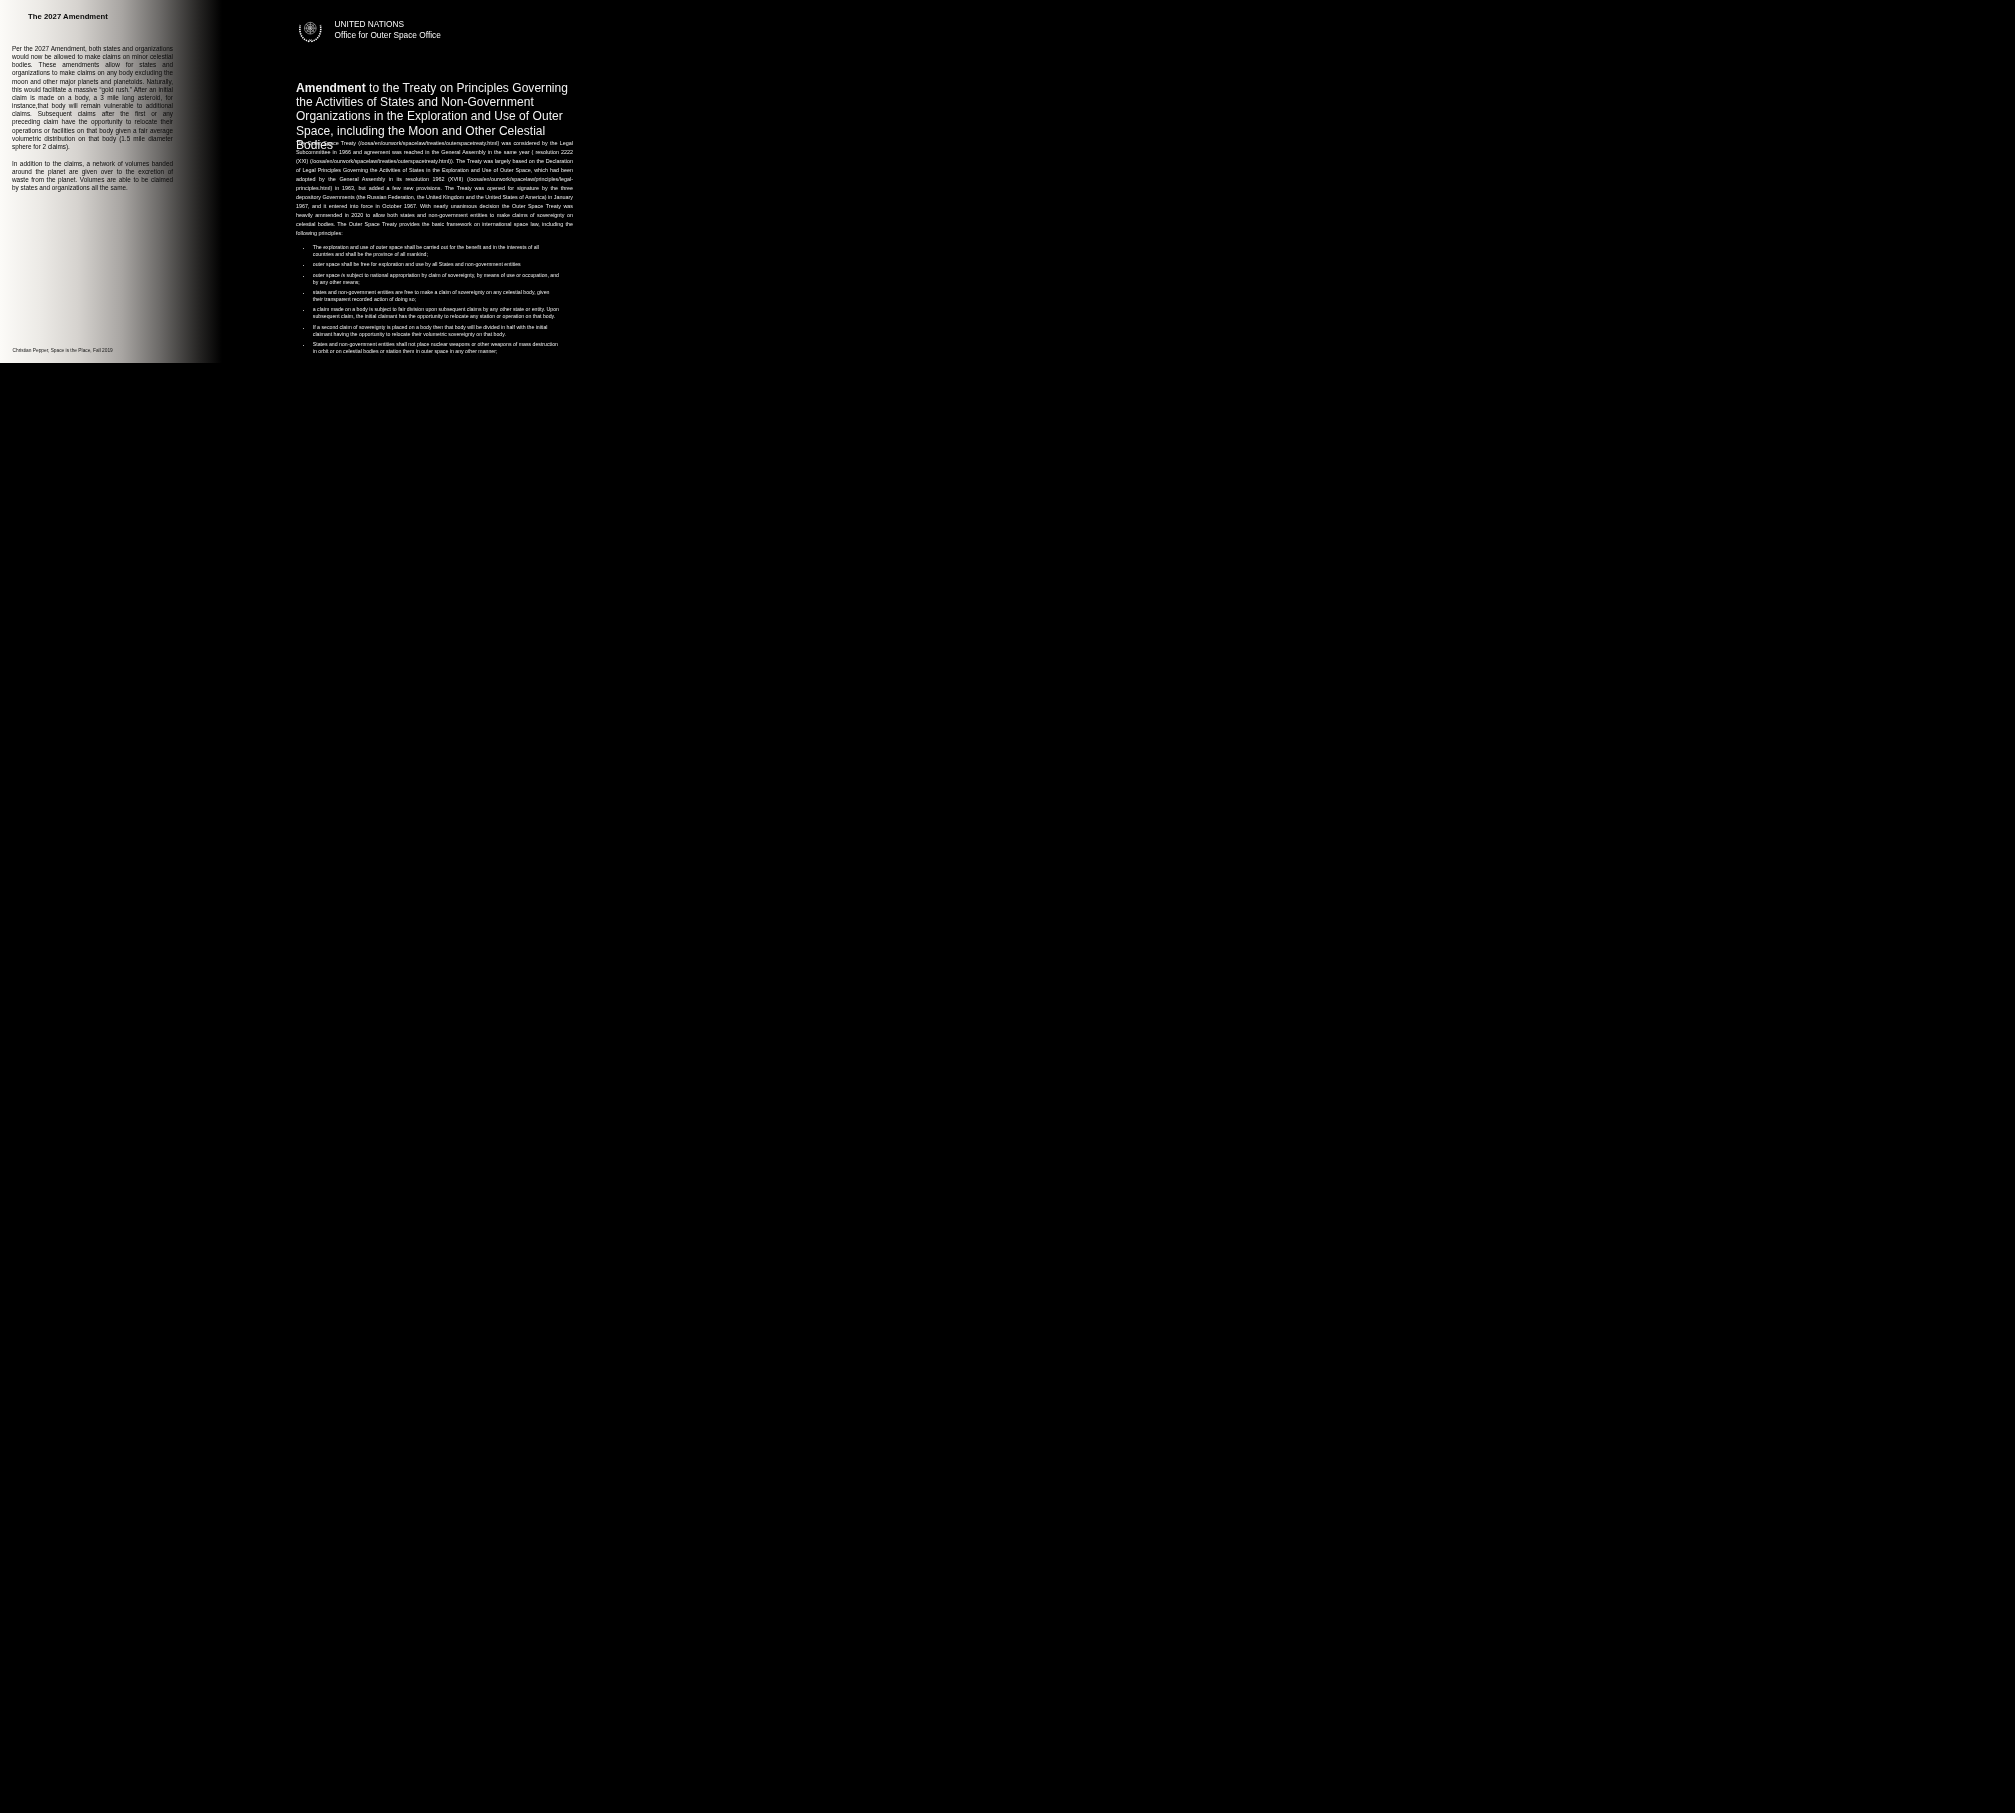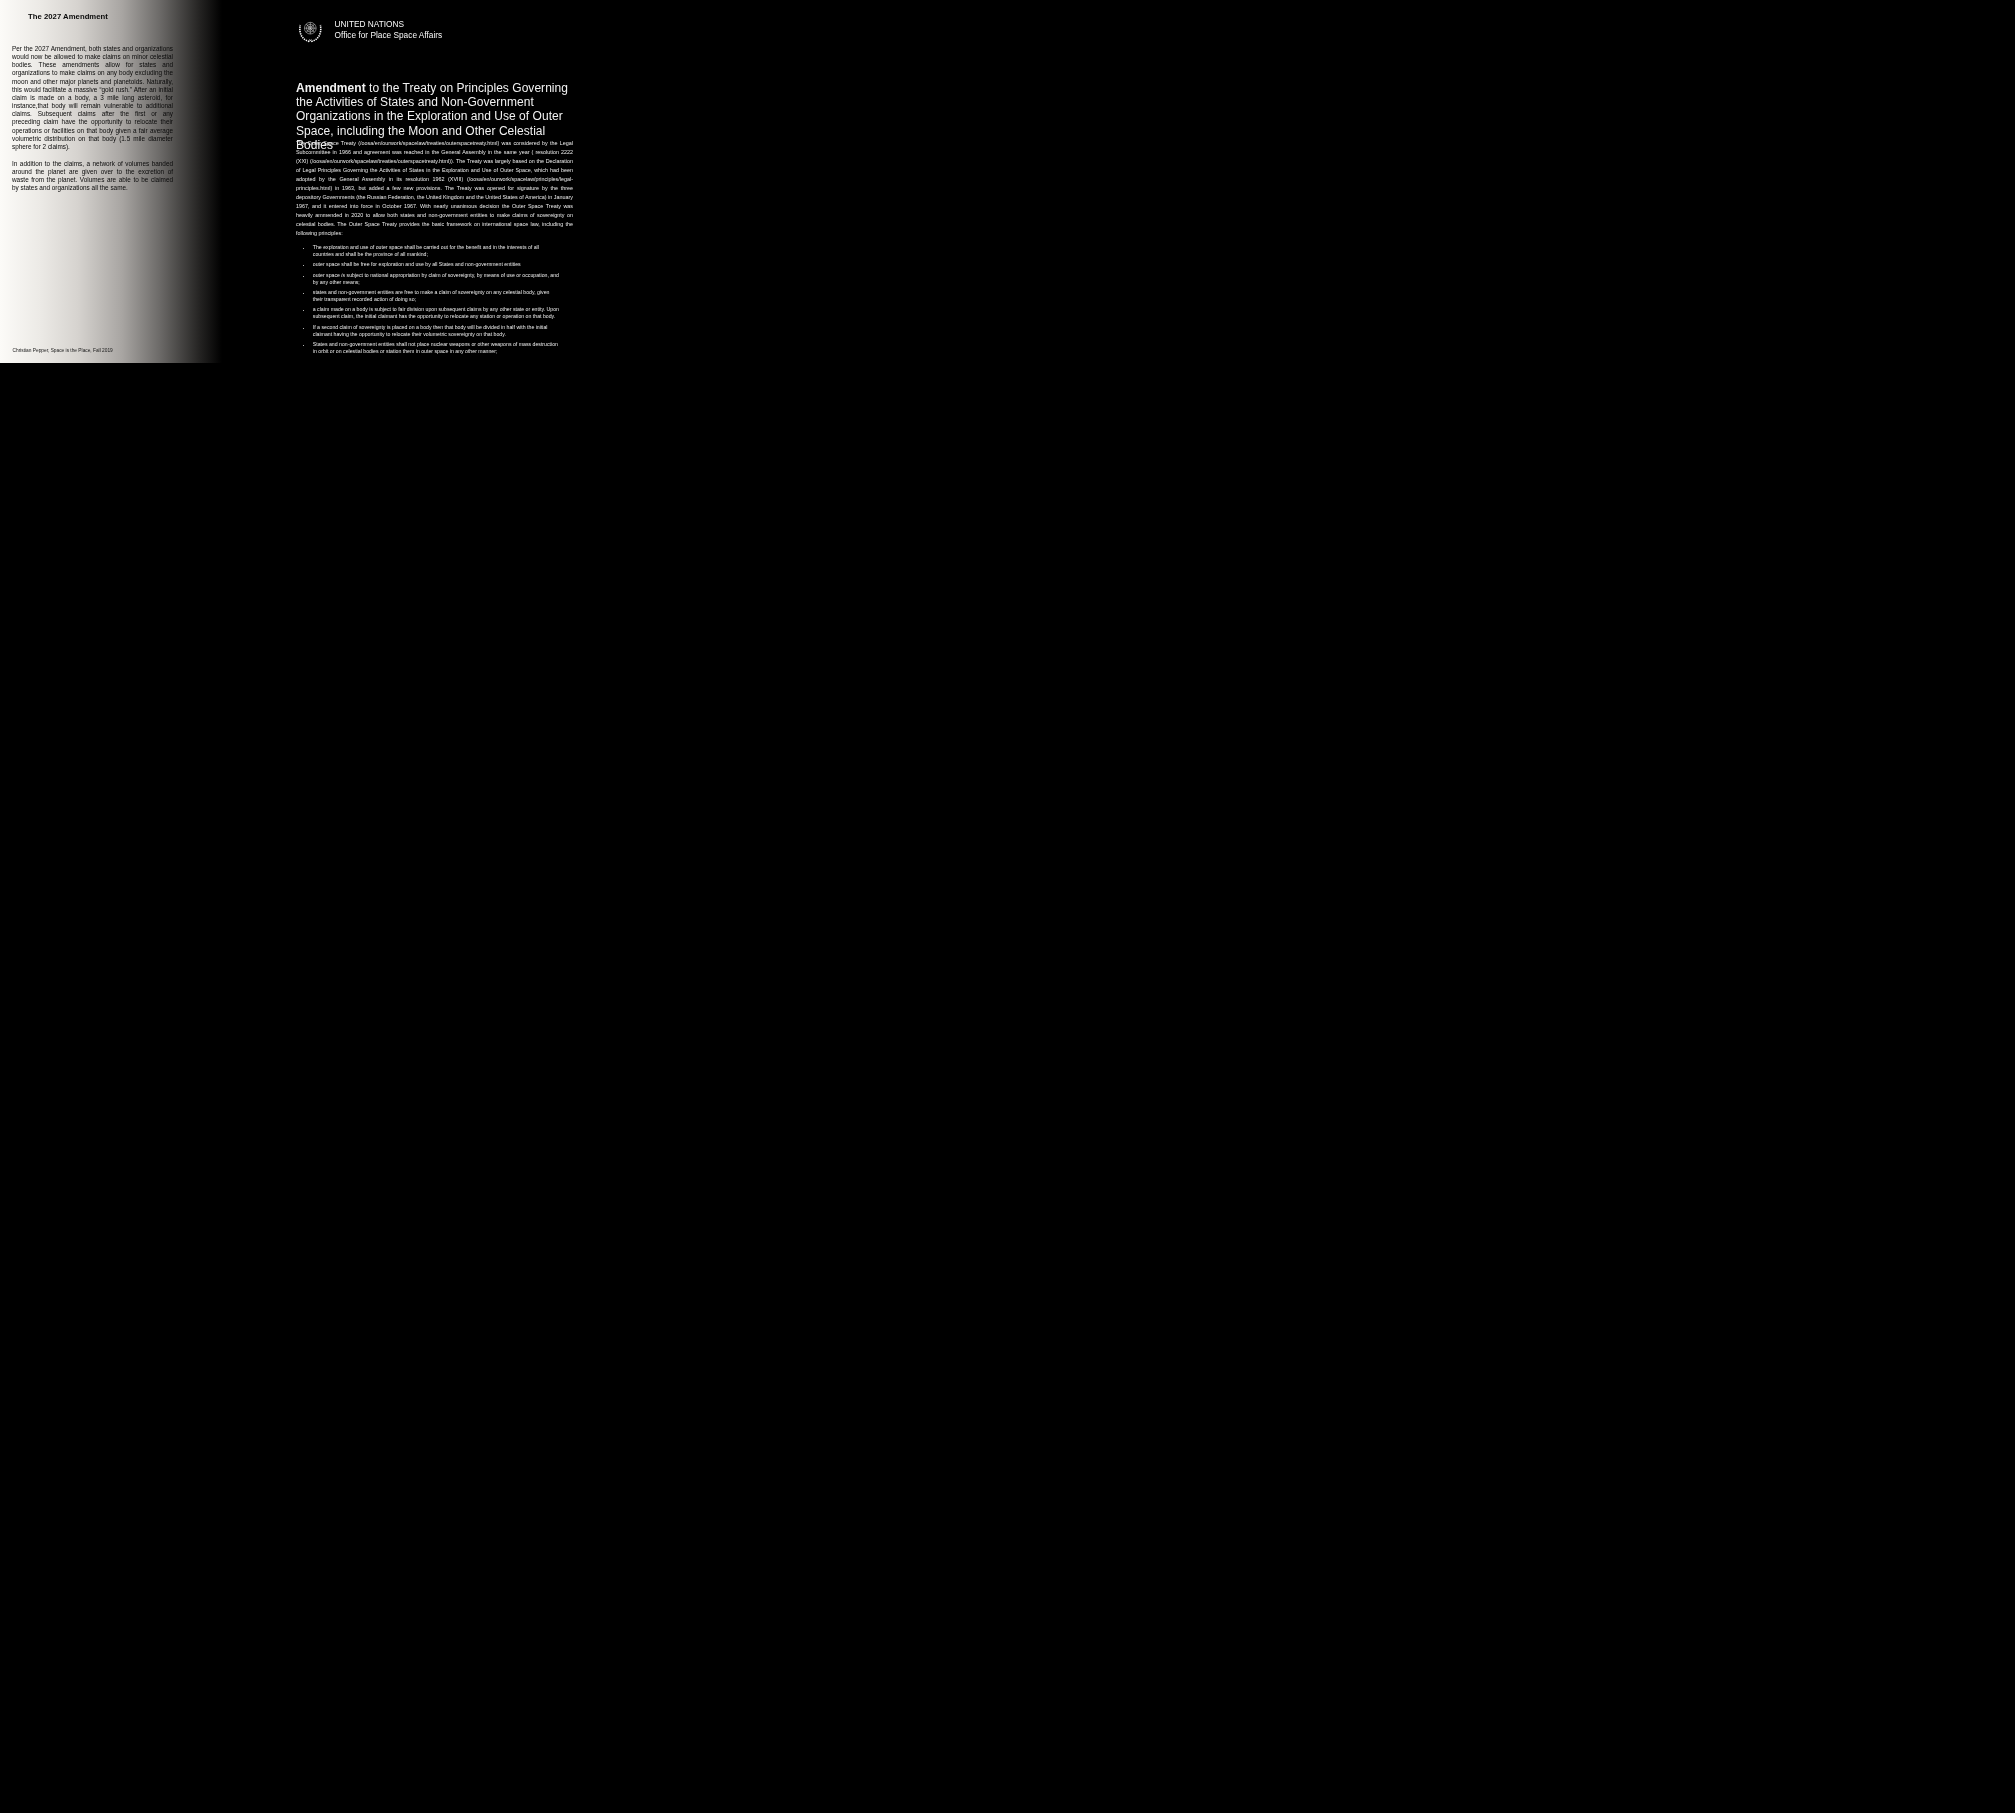--- a/index.html
+++ b/index.html
@@ -147,21 +147,21 @@
 
         <g stroke="#ffffff" fill="none">
           <path d="M46 92 C20 86 6 62 12 30" stroke-width="6" stroke-dasharray="5 3.5"></path>
           <path d="M54 92 C80 86 94 62 88 30" stroke-width="6" stroke-dasharray="5 3.5"></path>
           <line x1="44" y1="93" x2="55" y2="84" stroke-width="2.2"></line>
           <line x1="56" y1="93" x2="45" y2="84" stroke-width="2.2"></line>
         </g>
       </svg>
       <div class="org-text">
         <div>UNITED NATIONS</div>
-        <div>Office for Place Space Affairs</div>
+        <div>Office for Outer Space Office</div>
       </div>
     </header>
 
     <h2 class="doc-title"><strong>Amendment</strong><span> to the Treaty on Principles Governing the Activities of States and Non-Government Organizations in the Exploration and Use of Outer Space, including the Moon and Other Celestial Bodies</span></h2>
 
     <p class="doc-body">The Outer Space Treaty (/oosa/en/ourwork/spacelaw/treaties/outerspacetreaty.html) was considered by the Legal Subcommittee in 1966 and agreement was reached in the General Assembly in the same year ( resolution 2222 (XXI) (/oosa/en/ourwork/spacelaw/treaties/outerspacetreaty.html)). The Treaty was largely based on the Declaration of Legal Principles Governing the Activities of States in the Exploration and Use of Outer Space, which had been adopted by the General Assembly in its resolution 1962 (XVIII) (/oosa/en/ourwork/spacelaw/principles/legal-principles.html) in 1963, but added a few new provisions. The Treaty was opened for signature by the three depository Governments (the Russian Federation, the United Kingdom and the United States of America) in January 1967, and it entered into force in October 1967.  With nearly unanimous decision the Outer Space Treaty was heavily ammended in 2020 to allow both states and non-government entities to make claims of sovereignty on celestial bodies.  The Outer Space Treaty provides the basic framework on international space law, including the following principles:</p>
 
     <ul class="principles">
         <li><span>The exploration and use of outer space shall be carried out for the benefit and in the interests of all countries and shall be the province of all mankind;</span></li>
         <li><span>outer space shall be free for exploration and use by all States and non-government entities</span></li>

